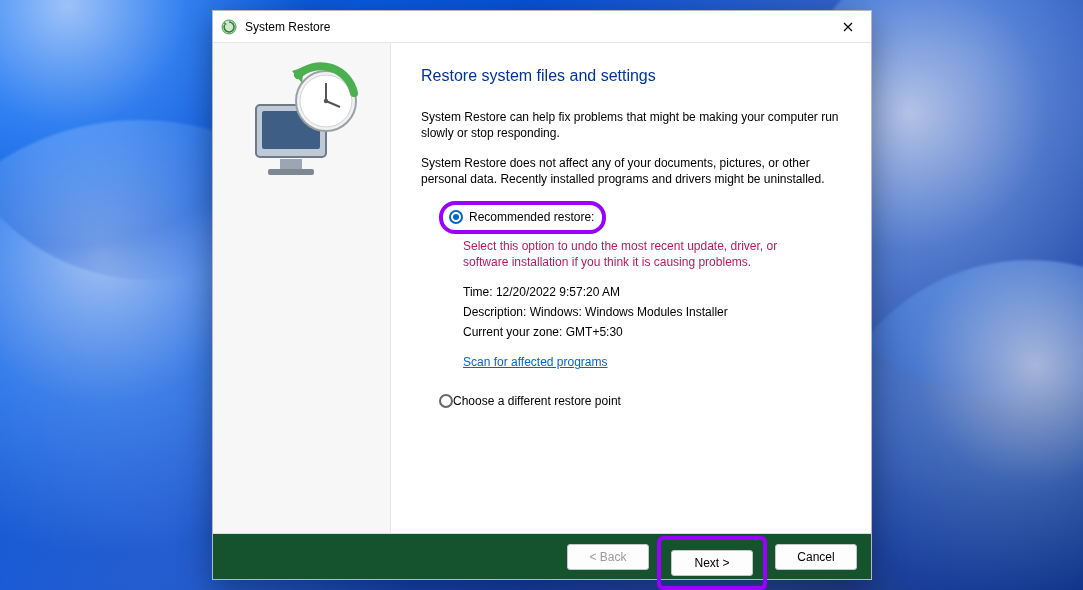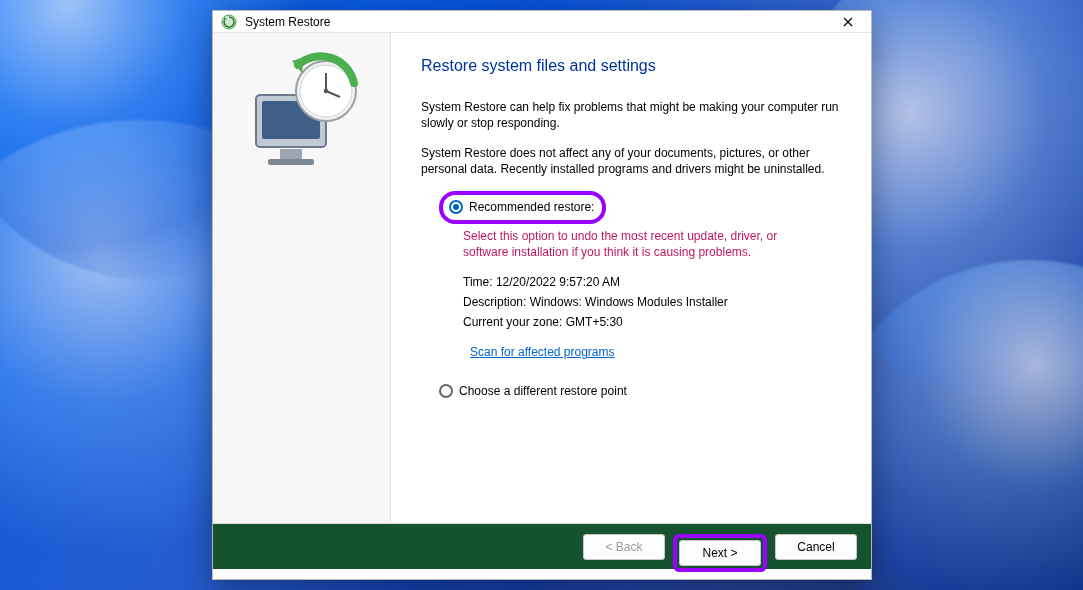--- a/index.html
+++ b/index.html
@@ -38,21 +38,21 @@
     left: 212px;
     top: 10px;
     width: 660px;
     height: 570px;
     background: #ffffff;
     border: 1px solid #b8b8b8;
     box-shadow: 0 10px 30px rgba(0,0,0,0.35);
   }
 
   .titlebar {
-    height: 22px;
+    height: 32px;
     display: flex;
     align-items: center;
     padding: 0 0 0 8px;
     border-bottom: 1px solid #e5e5e5;
   }
   .titlebar .app-icon {
     width: 16px; height: 16px;
     margin-right: 8px;
     display: inline-flex;
     align-items: center; justify-content: center;
@@ -90,21 +90,20 @@
     color: #003399;
     margin: 0 0 22px 0;
   }
   .content p { margin: 0 0 14px 0; font-size: 12px; color: #000000; }
 
   .options { margin: 8px 0 0 18px; }
 
   .radio-row {
     display: flex;
     align-items: center;
-    gap: 6px;
     margin-bottom: 6px;
   }
   .radio {
     width: 14px; height: 14px; border-radius: 50%;
     border: 2px solid #666; display: inline-flex;
     align-items: center; justify-content: center;
     flex: 0 0 auto;
   }
   .radio.checked { border-color: #0067c0; }
   .radio.checked .dot { width: 6px; height: 6px; border-radius: 50%; background: #0067c0; }
@@ -124,21 +123,21 @@
     font-size: 12px;
     color: #be185d;
     max-width: 330px;
   }
   .info-line { margin: 4px 0 4px 24px; font-size: 12px; }
   .link {
     color: #0066cc;
     text-decoration: underline;
     cursor: pointer;
     display: inline-block;
-    margin: 10px 0 16px 31px;
+    margin: 10px 0 16px 24px;
   }
 
   .footer {
     height: 46px;
     border-top: 1px solid #dcdcdc;
     display: flex;
     justify-content: flex-end;
     align-items: center;
     gap: 8px;
     padding: 0 14px;
@@ -154,21 +153,21 @@
     display: inline-flex;
     align-items: center;
     justify-content: center;
     cursor: pointer;
   }
   .btn.disabled { color: #9b9b9b; cursor: default; }
 
   .hl-next {
     border: 4px solid #9a00ff;
     border-radius: 6px;
-    padding: 2px;
+    padding: 10px;
     display: inline-flex;
     margin-top: 13px;
   }
   .hl-next .btn { margin: 0; }
 </style>
 </head>
 <body>
 
 <div class="bg">
   <div class="petal" style="left:-120px; top:120px; width:520px; height:520px; transform:rotate(20deg);"></div>

